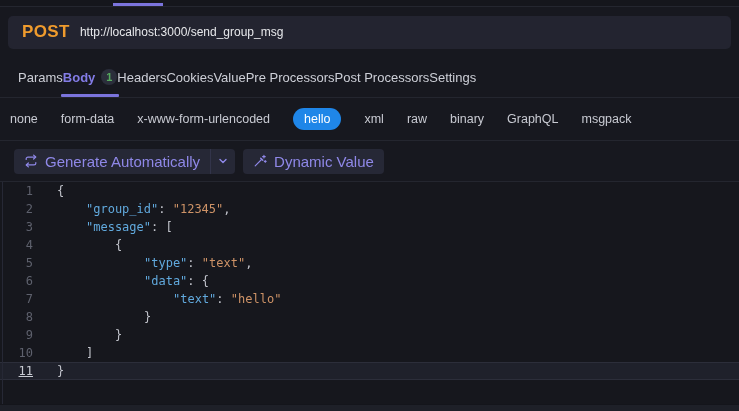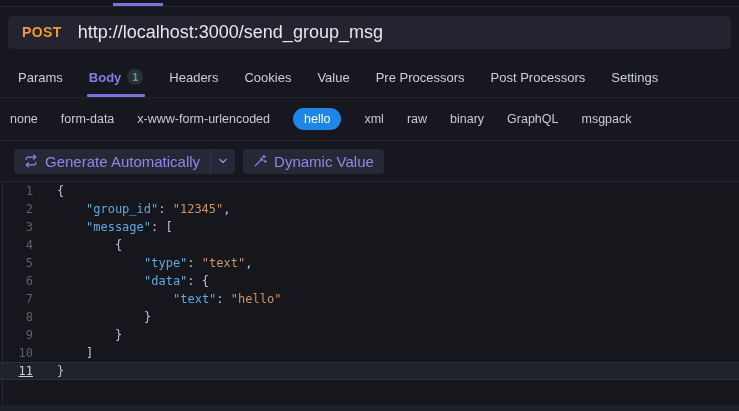--- a/index.html
+++ b/index.html
@@ -7,25 +7,25 @@
   body { font-family:"Liberation Sans", sans-serif; }
   .app { width:739px; height:411px; display:flex; flex-direction:column; background:#17181f; }
 
   
   .top-strip { height:7px; position:relative; border-bottom:1px solid #24262f; background:#15161c; flex:none; }
   .top-tab-indicator { position:absolute; left:113px; bottom:0; width:50px; height:3px; background:#7b74dd; }
 
   
   .url-row { height:50px; flex:none; display:flex; align-items:center; padding:0 8px; }
   .url-input { flex:1; height:33px; background:#232430; border-radius:5px; display:flex; align-items:center; cursor:text; }
-  .method { margin-left:14px; font-size:14px; font-weight:bold; color:#ef9b2d; letter-spacing:.4px; cursor:pointer; }
-  .url-text { margin-left:16px; font-size:18px; color:#e7e8eb; }
-
-  
-  .tabs-row { height:41px; flex:none; display:flex; align-items:stretch; padding-left:18px; gap:26px; border-bottom:1px solid #24262f; }
+  .method { margin-left:14px; font-size:17px; font-weight:bold; color:#ef9b2d; letter-spacing:.4px; cursor:pointer; }
+  .url-text { margin-left:10px; font-size:12px; color:#e7e8eb; }
+
+  
+  .tabs-row { height:41px; flex:none; display:flex; align-items:stretch; padding-left:18px; border-bottom:1px solid #24262f; }
   .tab { display:flex; align-items:center; gap:6px; font-size:13px; color:#cdcfd7; cursor:pointer; position:relative; }
   .tab.active { color:#837ce6; font-weight:bold; }
   .tab.active .underline { position:absolute; left:-2px; right:-2px; bottom:0; height:3px; background:#7b74dd; border-radius:1px; }
   .badge { width:16px; height:16px; border-radius:50%; background:#2b2e3b; color:#56ab5e; font-size:11px; font-weight:bold; display:flex; align-items:center; justify-content:center; }
 
   
   .bodytype-row { height:43px; flex:none; display:flex; align-items:center; padding-left:10px; gap:23px; border-bottom:1px solid #24262f; }
   .btype { font-size:12.5px; color:#c8cad2; cursor:pointer; }
   .btype.selected { background:#1f86e8; color:#ffffff; padding:4px 11px; border-radius:12px; }
 

